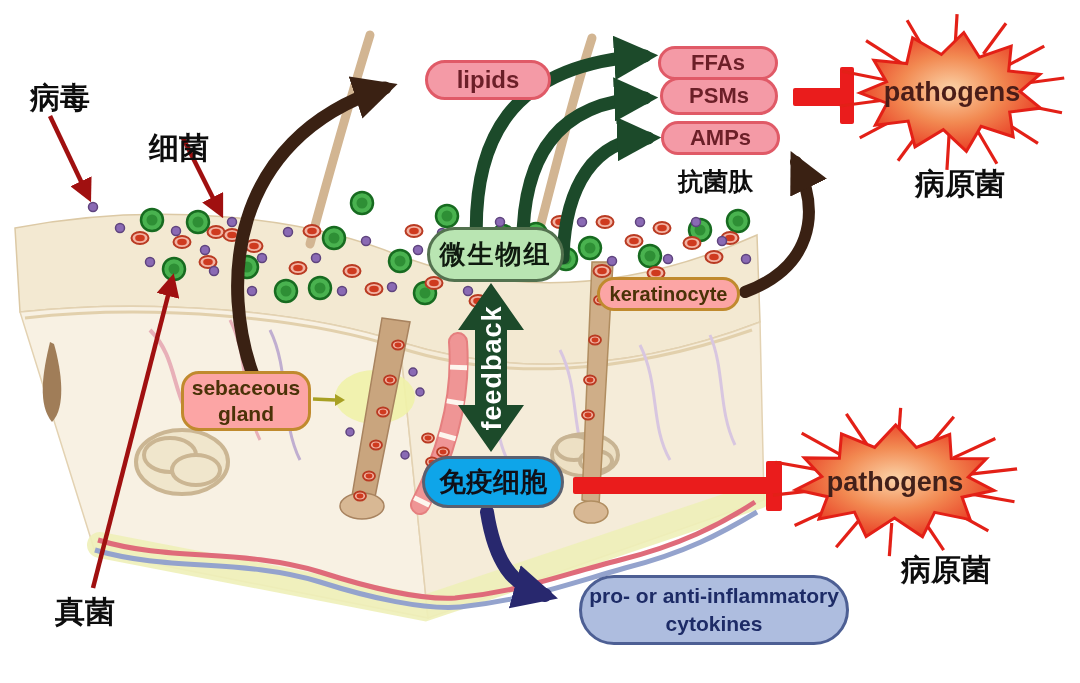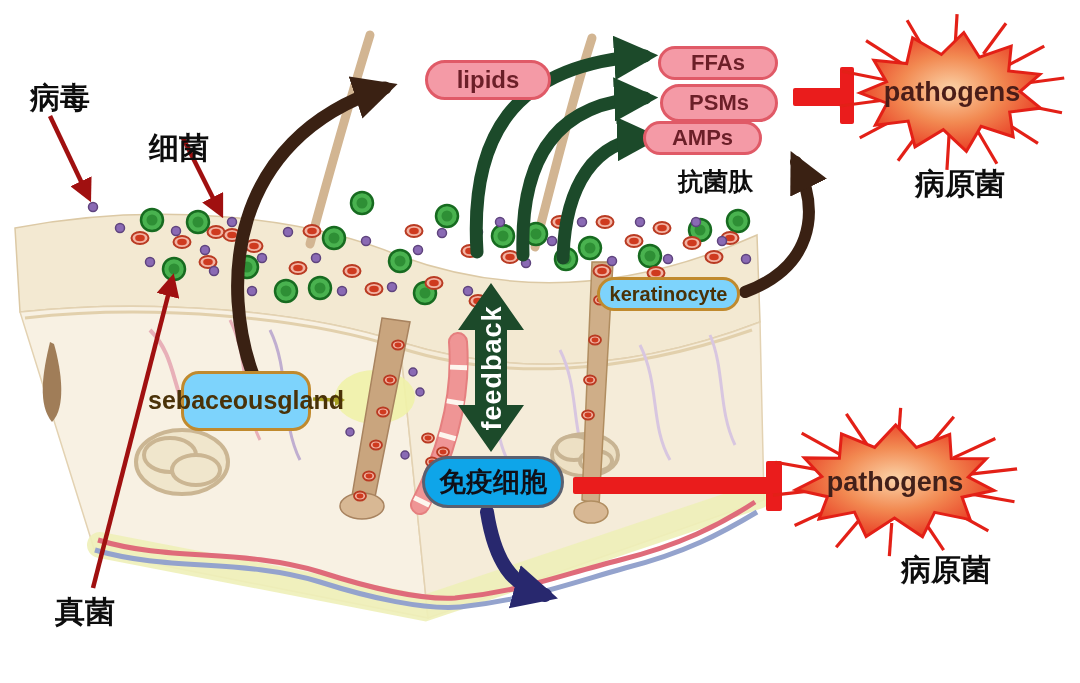--- a/index.html
+++ b/index.html
@@ -3,21 +3,21 @@
 <meta charset="utf-8">
 <style>
   html,body{margin:0;padding:0;background:#ffffff;}
   #stage{position:relative;width:1080px;height:683px;background:#ffffff;overflow:hidden;
          font-family:"Liberation Sans","DejaVu Sans",sans-serif;}
   #art{position:absolute;left:0;top:0;z-index:1;}
   .pill{position:absolute;z-index:3;box-sizing:border-box;display:flex;align-items:center;
         justify-content:center;text-align:center;font-weight:bold;border-radius:999px;}
   .pill-pink{background:#f49aa6;border:3px solid #e05a67;color:#6b1f28;}
   .pill-green{background:#b9e5b2;border:3px solid #53724f;color:#0f1a0f;letter-spacing:2px;}
-  .pill-tan{background:#7dd3fc;border:3px solid #c08a2e;color:#4a3208;}
+  .pill-tan{background:#fca5a5;border:3px solid #c08a2e;color:#4a3208;}
   .pill-blue{background:#0ea5e9;border:3px solid #596070;color:#101018;}
   .pill-blue2{background:#aebddf;border:3px solid #4d5f94;color:#1d2b66;}
   .cnlabel{position:absolute;z-index:3;font-weight:bold;color:#0d0d0d;white-space:nowrap;}
 </style>
 </head>
 <body>
 
 <div id="stage">
 
 <svg id="art" width="1080" height="683" viewBox="0 0 1080 683">
@@ -323,42 +323,49 @@
 </svg>
 
 <div class="pill pill-pink" style="left:425px;top:60px;width:126px;height:40px;font-size:24px;">
       <span>lipids</span>
     </div>
 
 <div class="pill pill-pink" style="left:658px;top:46px;width:120px;height:34px;font-size:22px;text-align:right;">
       <span>FFAs</span>
     </div>
 
-<div class="pill pill-pink" style="left:660px;top:84px;width:118px;height:38px;font-size:22px;">
+<div class="pill pill-pink" style="left:660px;top:77px;width:118px;height:38px;font-size:22px;">
       <span>PSMs</span>
     </div>
 
-<div class="pill pill-pink" style="left:643px;top:121px;width:119px;height:34px;font-size:22px;">
+<div class="pill pill-pink" style="left:661px;top:121px;width:119px;height:34px;font-size:22px;">
       <span>AMPs</span>
     </div>
 
+<div class="pill pill-green" style="left:427px;top:227px;width:137px;height:55px;font-size:26px;">
+      <span>微生物组</span>
+    </div>
 
 <div class="pill pill-tan" style="left:597px;top:277px;width:143px;height:34px;font-size:20px;">
       <span>keratinocyte</span>
     </div>
 
-<div class="pill pill-tan" style="left:181px;top:371px;width:130px;height:60px;font-size:25px;border-radius:18px;line-height:1.25;flex-direction:row;">
+<div class="pill pill-tan" style="left:181px;top:371px;width:130px;height:60px;font-size:21px;border-radius:18px;line-height:1.25;flex-direction:column;">
   <span>sebaceous</span>
   <span>gland</span>
 </div>
 
 <div class="pill pill-blue" style="left:422px;top:456px;width:142px;height:52px;font-size:27px;">
       <span>免疫细胞</span>
     </div>
 
+<div class="pill pill-blue2" style="left:579px;top:575px;width:270px;height:70px;font-size:21px;border-radius:35px;line-height:1.35;flex-direction:column;">
+  <span>pro- or anti-inflammatory</span>
+  <span>cytokines</span>
+</div>
 
 <div class="cnlabel" style="left:30px;top:78px;font-size:30px;">病毒</div>
 <div class="cnlabel" style="left:149px;top:100px;font-size:30px;margin-top:28px;">细菌</div>
 <div class="cnlabel" style="left:55px;top:592px;font-size:30px;">真菌</div>
 <div class="cnlabel" style="left:678px;top:165px;font-size:25px;">抗菌肽</div>
 <div class="cnlabel" style="left:915px;top:164px;font-size:30px;">病原菌</div>
 <div class="cnlabel" style="left:901px;top:550px;font-size:30px;">病原菌</div>
 
 </div>
 

